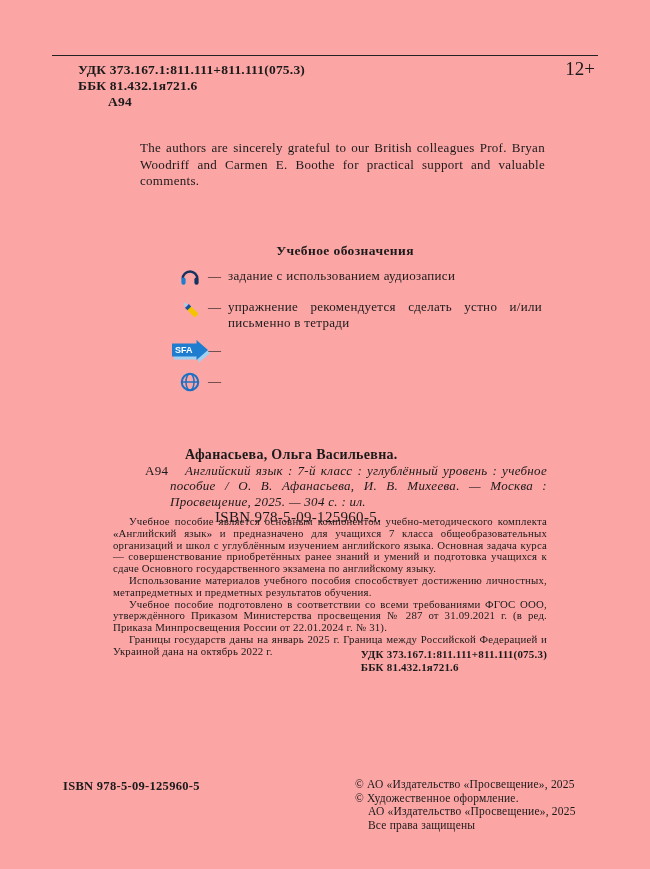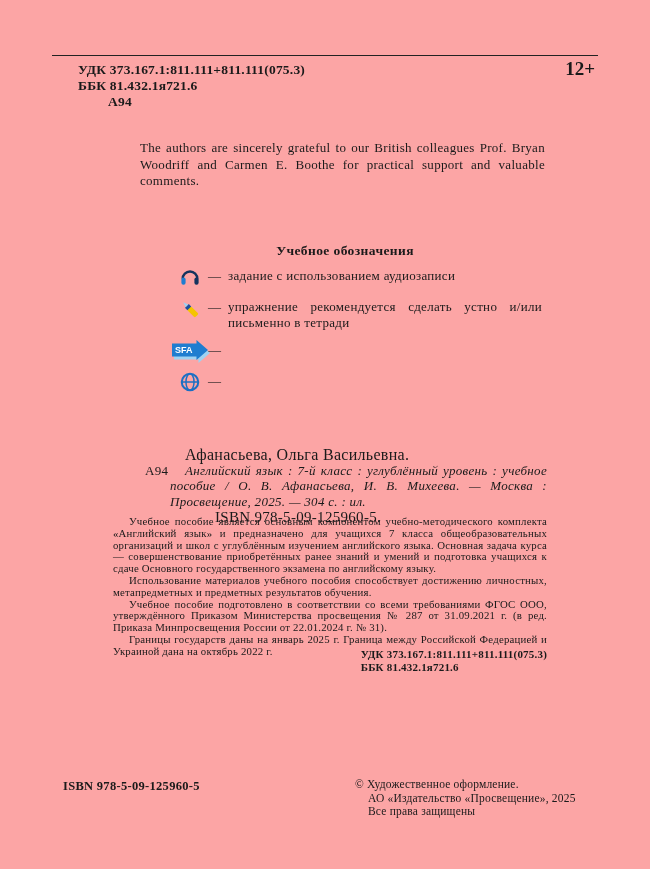--- a/index.html
+++ b/index.html
@@ -26,21 +26,21 @@
     font-size: 13.5px;
     font-weight: bold;
     line-height: 16px;
     letter-spacing: .2px;
   }
   .imprint-top .a94 { padding-left: 30px; }
   .age-badge {
     position: absolute;
     right: 55px; top: 58px;
     font-size: 19px;
-    font-weight: bold;
+    font-weight: normal;
   }
 
   
   .ack {
     position: absolute;
     left: 140px; top: 140px;
     width: 405px;
     font-size: 13px;
     line-height: 16.5px;
     text-align: justify;
@@ -95,21 +95,21 @@
   .sfa-back { background: #9fd2f2; transform: translate(2px, 3px); }
   .sfa-front { background: #1f7dd0; color: #fff; font-family: "Liberation Sans", sans-serif;
     font-size: 9px; font-weight: bold; line-height: 20px; text-align: left; padding-left: 3px; }
 
   
   .bib {
     position: absolute;
     left: 145px; top: 447px;
     width: 402px;
   }
-  .bib-author { font-weight: normal; font-size: 16px; line-height: 15.5px; padding-left: 40px; letter-spacing: .3px; }
+  .bib-author { font-weight: bold; font-size: 14px; line-height: 15.5px; padding-left: 40px; letter-spacing: .3px; }
   .bib-body { position: relative; padding-left: 25px; }
   .bib-code {
     position: absolute; left: 0; top: 0;
     font-size: 13px; letter-spacing: .3px;
   }
   .bib-desc {
     font-size: 13px; line-height: 15.5px;
     text-align: justify; text-indent: 15px; letter-spacing: .3px; font-style: italic;
   }
   .bib-isbn { font-size: 15px; line-height: 15.5px; padding-left: 45px; letter-spacing: .3px; margin-top: 1px; }
@@ -237,18 +237,19 @@
   </div>
 
   <div class="udk-right">
     <div>УДК 373.167.1:811.111+811.111(075.3)</div>
     <div>ББК 81.432.1я721.6</div>
   </div>
 
   <div class="footer-isbn">ISBN 978-5-09-125960-5</div>
 
   <div class="footer-copy">
+    <div>© АО «Издательство «Просвещение», 2025</div>
     <div>© Художественное оформление.</div>
     <div class="indent">АО «Издательство «Просвещение», 2025</div>
     <div class="indent">Все права защищены</div>
   </div>
 
 </div>
 
 </body></html>

